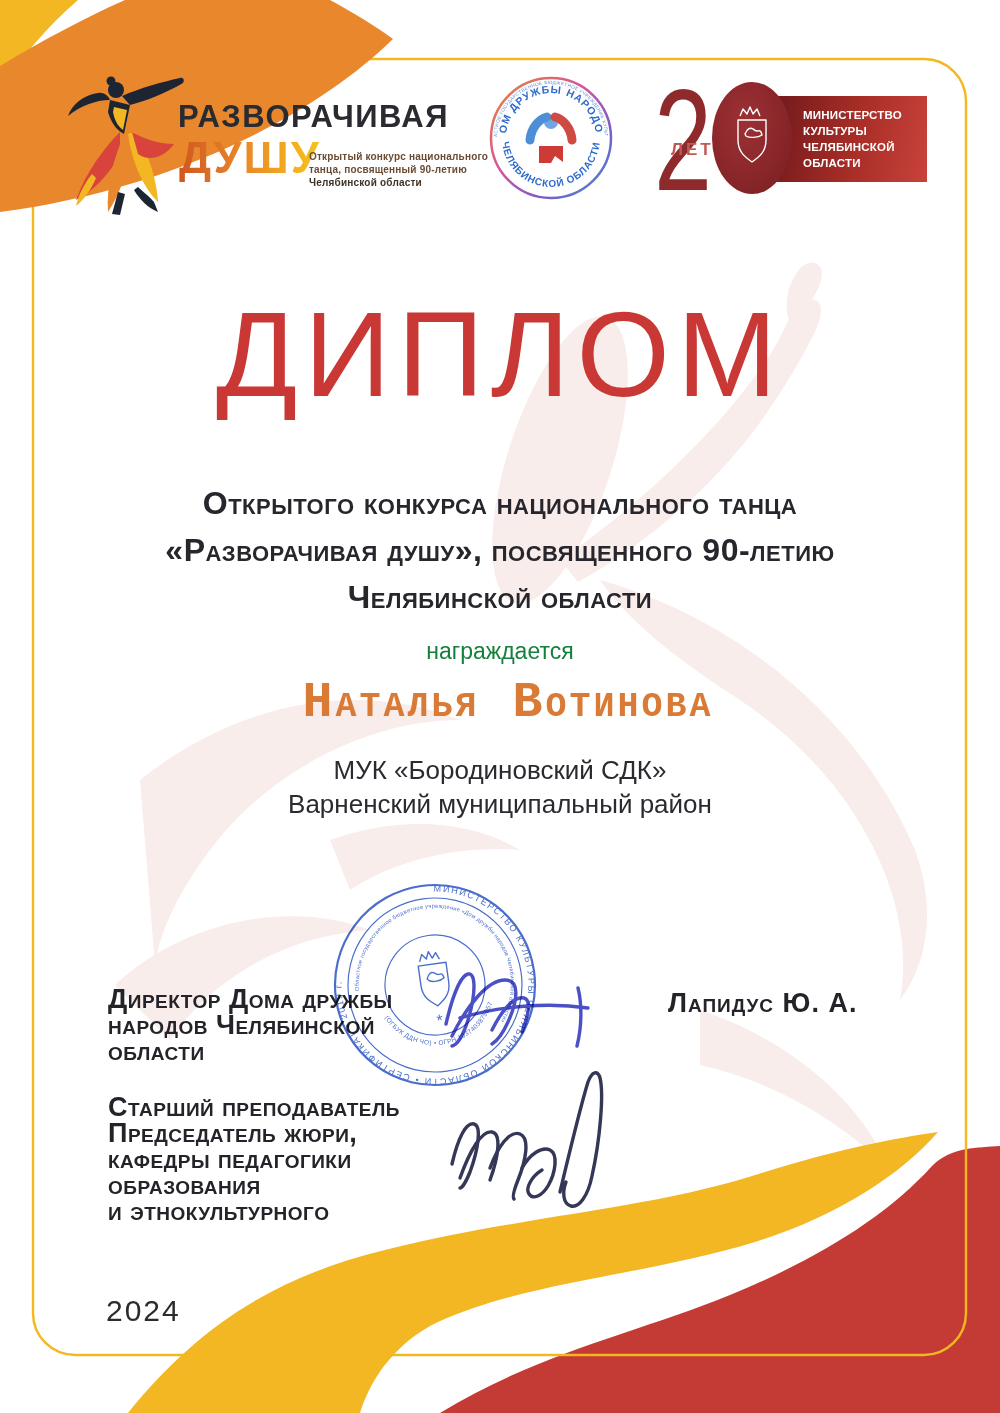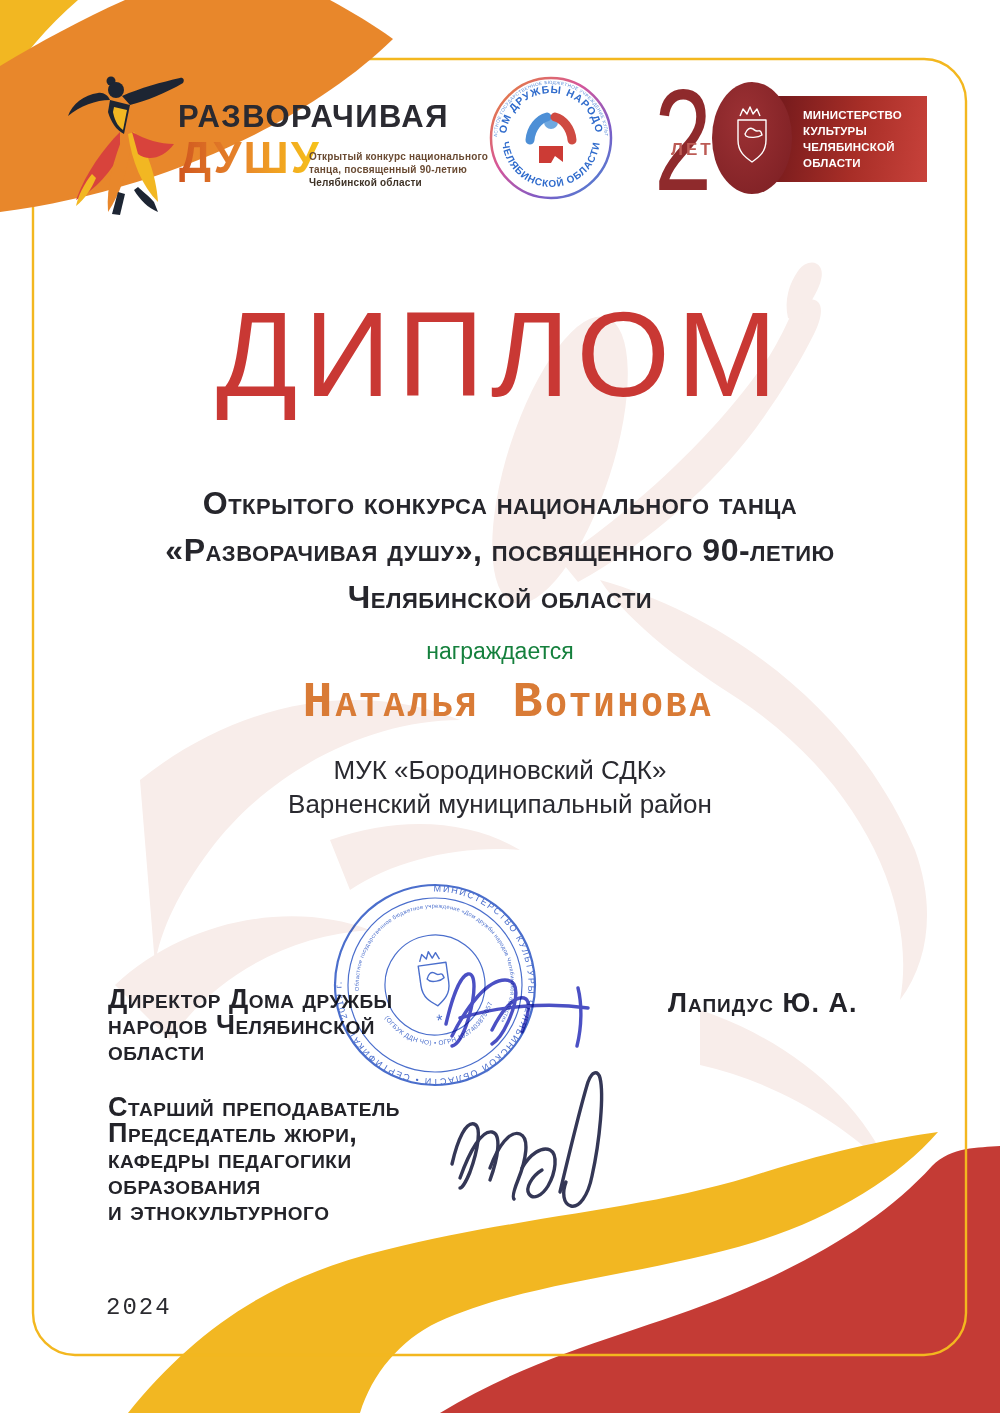--- a/index.html
+++ b/index.html
@@ -46,21 +46,21 @@
   
   .sig-title{left:108px;width:400px;z-index:2;}
   .sig-title div{font-size:27px;font-weight:700;font-variant:small-caps;line-height:26px;
     letter-spacing:.5px;color:#232329;}
   #sig-title-1{top:986px;}
   #sig-title-2{top:1094px;}
   .sig-name{left:668px;font-size:27px;font-weight:700;font-variant:small-caps;
     letter-spacing:1px;color:#232329;z-index:2;}
   #sig-name-1{top:988px;}
   #sig-name-2{top:1090px;}
-  #year{left:106px;top:1294px;font-size:24px;letter-spacing:2px;color:#2B2B30;z-index:2;font-family:Liberation Mono, monospace;}
+  #year{left:106px;top:1294px;font-size:30px;letter-spacing:2px;color:#2B2B30;z-index:2;}
   
   #stamp-svg{left:330px;top:880px;z-index:3;mix-blend-mode:multiply;opacity:.92;transform:rotate(-8deg);}
   #ink-svg{left:0;top:0;z-index:4;mix-blend-mode:multiply;pointer-events:none;}
 </style>
 </head>
 <body>
 
 <div id="page">
 
   <svg id="deco" width="1000" height="1413" viewBox="0 0 1000 1413">

